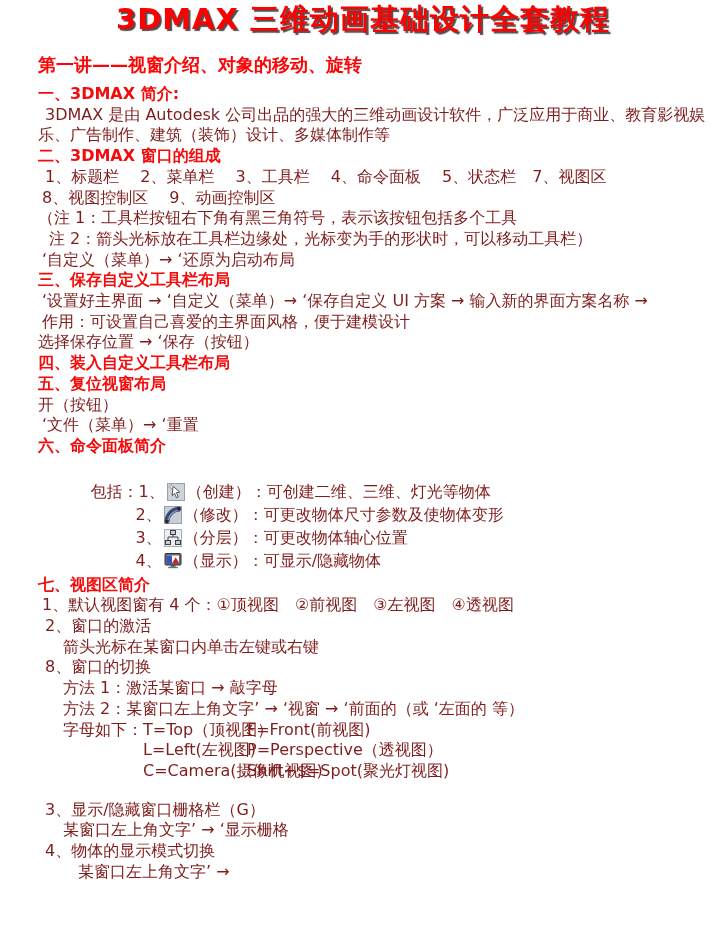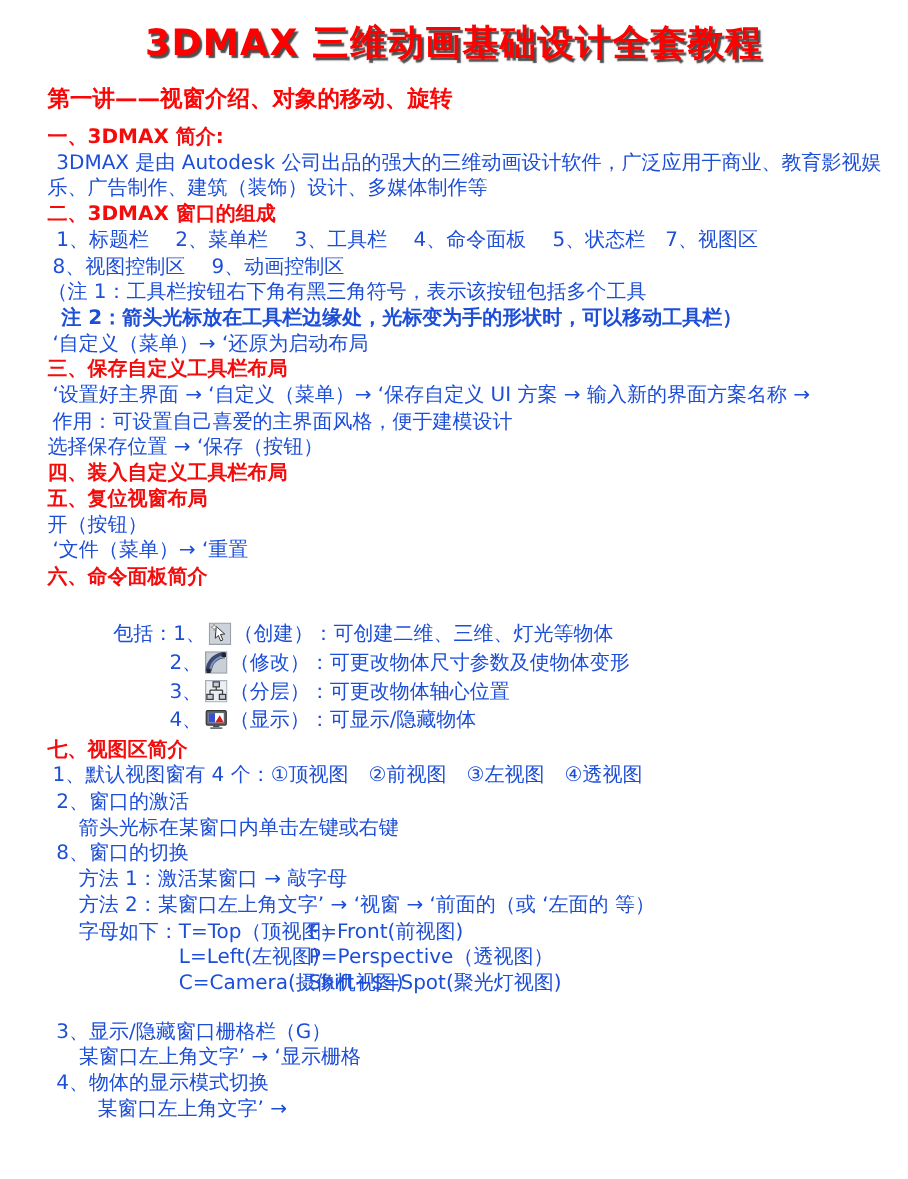--- a/index.html
+++ b/index.html
@@ -1,35 +1,35 @@
 <!DOCTYPE html>
 <html><head>
 <meta charset="utf-8">
 <style>
   html,body{margin:0;padding:0;}
   body{
     width:726px;height:943px;overflow:hidden;background:#ffffff;
     font-family:"DejaVu Sans","Liberation Sans",sans-serif;
   }
-  .page{width:726px;height:943px;padding-top:15px;box-sizing:border-box;}
+  .page{width:726px;height:943px;padding-top:0;box-sizing:border-box;}
   .doc-title{
     text-align:center;color:#fe0000;font-weight:bold;font-size:29px;line-height:38px;
     text-shadow:2px 2px 1px #4d4d4d;letter-spacing:1px;white-space:pre;
   }
   .lecture{
     margin-top:14px;padding-left:38px;color:#fb0606;font-weight:bold;
     font-size:18px;line-height:26px;white-space:pre;
   }
   .content{margin-top:6px;}
   .line{
-    color:#1d4ed8;font-size:16px;line-height:20.7px;white-space:pre;
+    color:#7f1d1d;font-size:16px;line-height:20.7px;white-space:pre;
   }
   .h3{color:#f40b0b;font-weight:bold;}
   .pl38{padding-left:38px;} .pl42{padding-left:42px;} .pl45{padding-left:45px;}
-  .pl49{padding-left:49px;font-weight:bold;} .pl60{padding-left:60px;} .pl63{padding-left:63px;}
+  .pl49{padding-left:49px;} .pl60{padding-left:60px;} .pl63{padding-left:63px;}
   .pl78{padding-left:78px;} .pl105{padding-left:105px;}
   .mt26{margin-top:26px;} .mt18{margin-top:18px;}
   .icon-line{height:23px;line-height:23px;}
   .icon{display:inline-block;width:18px;height:18px;vertical-align:-4px;margin:0 2px;}
   .icon svg{display:block;}
   .cols{display:flex;}
   .col-label{display:inline-block;width:80px;flex:none;}
   .col-1{display:inline-block;width:104px;flex:none;white-space:pre;}
   .col-2{white-space:pre;}
 </style>

